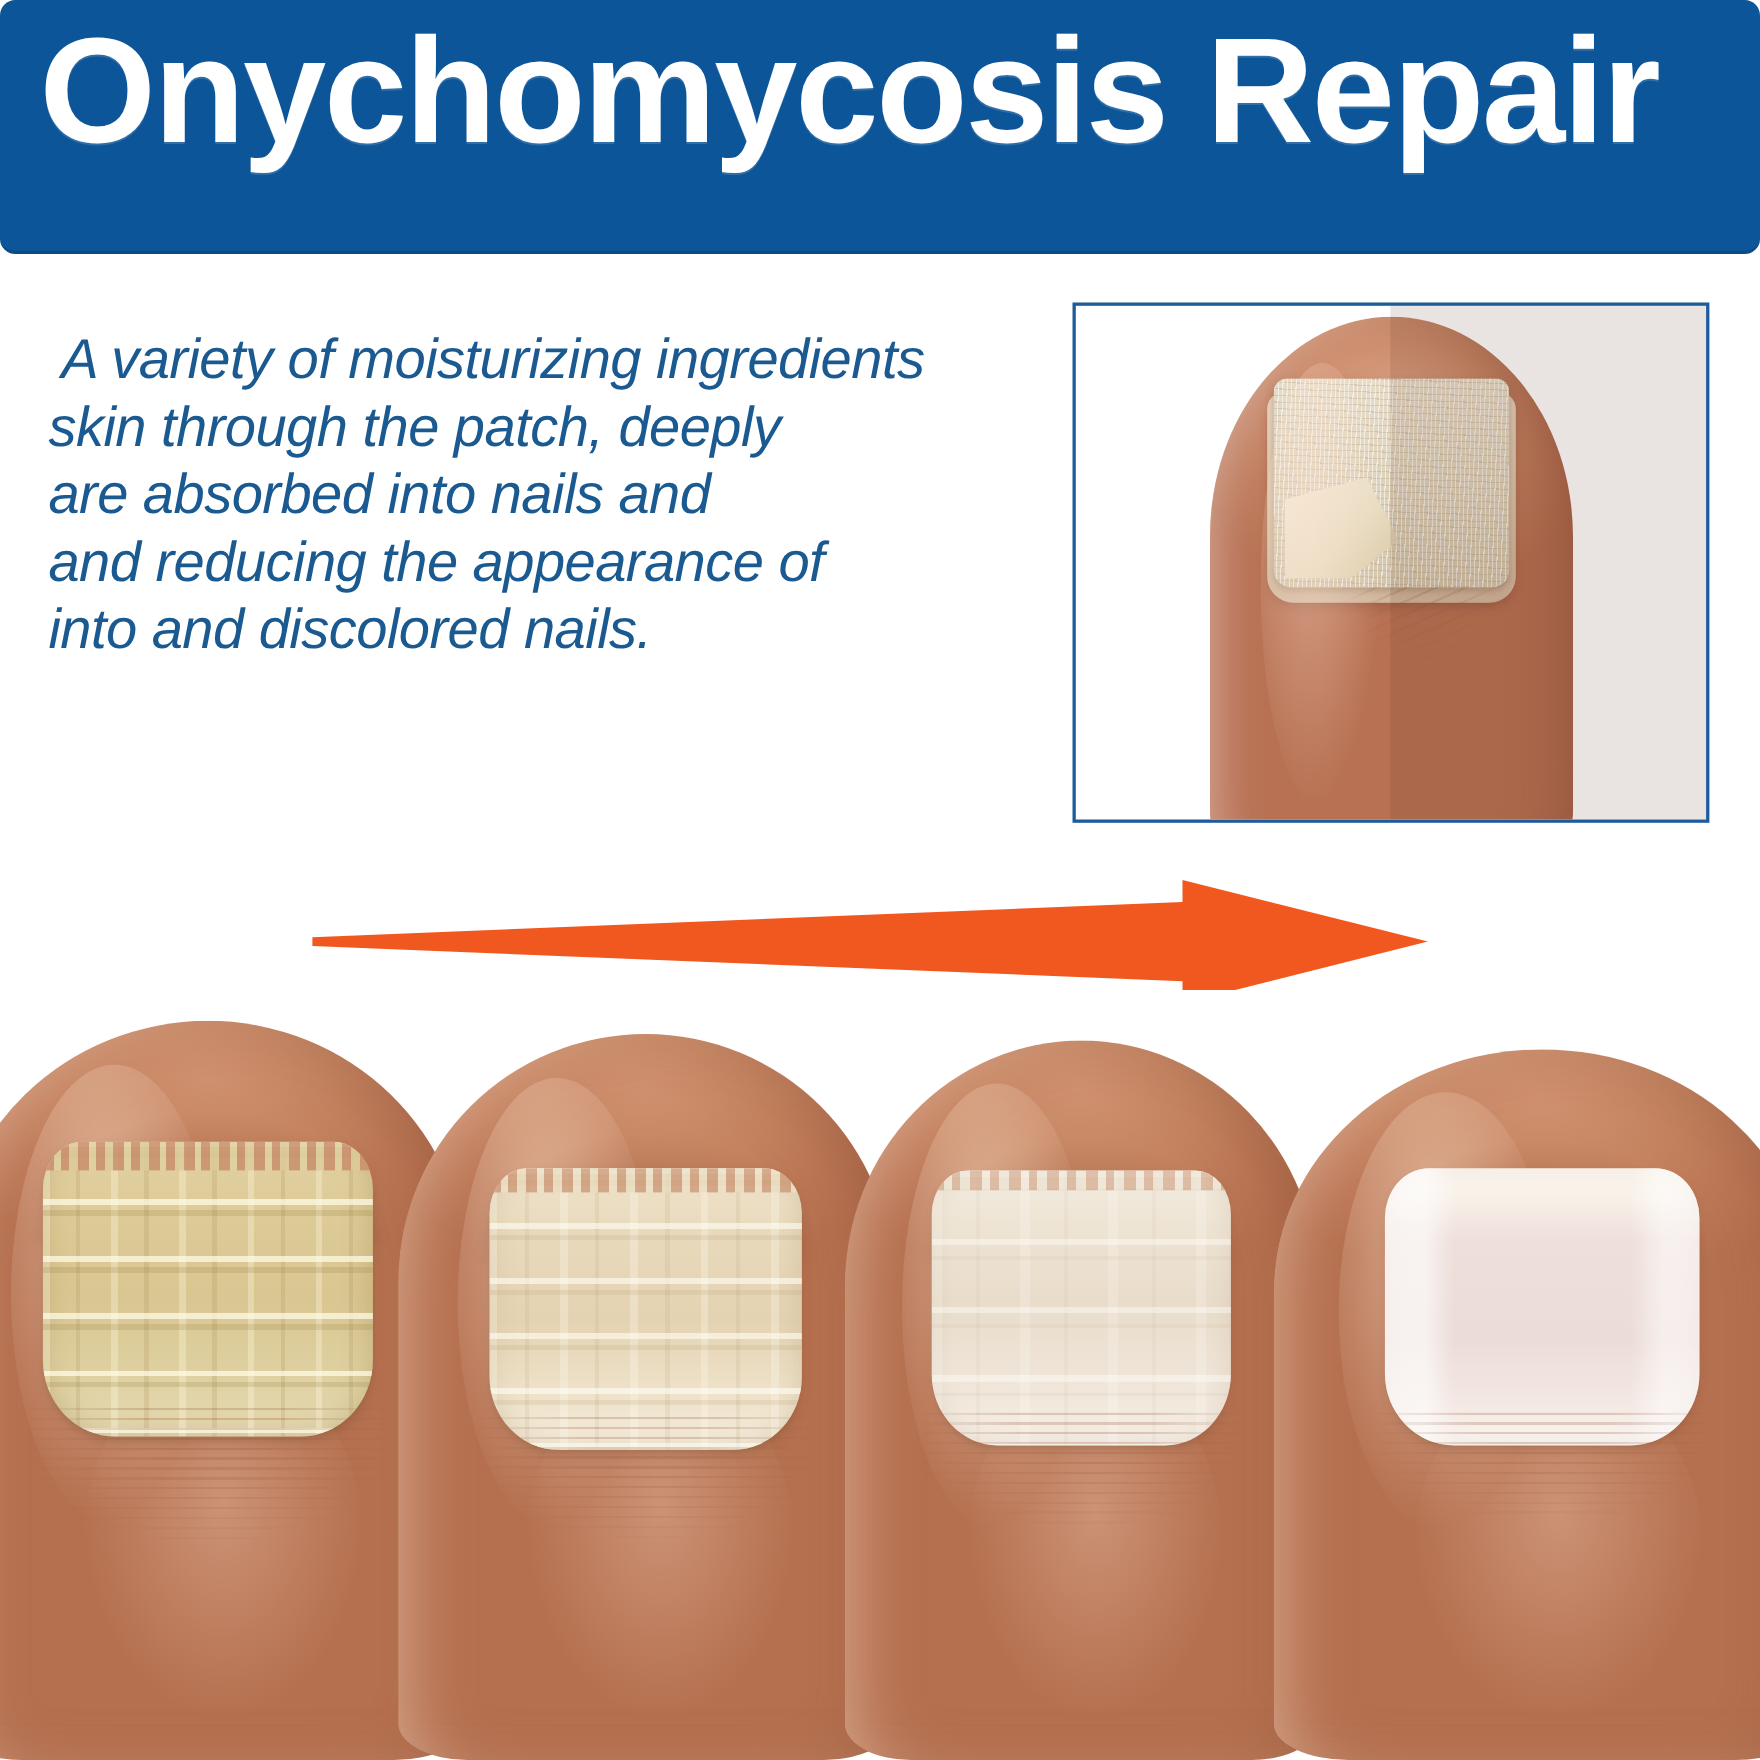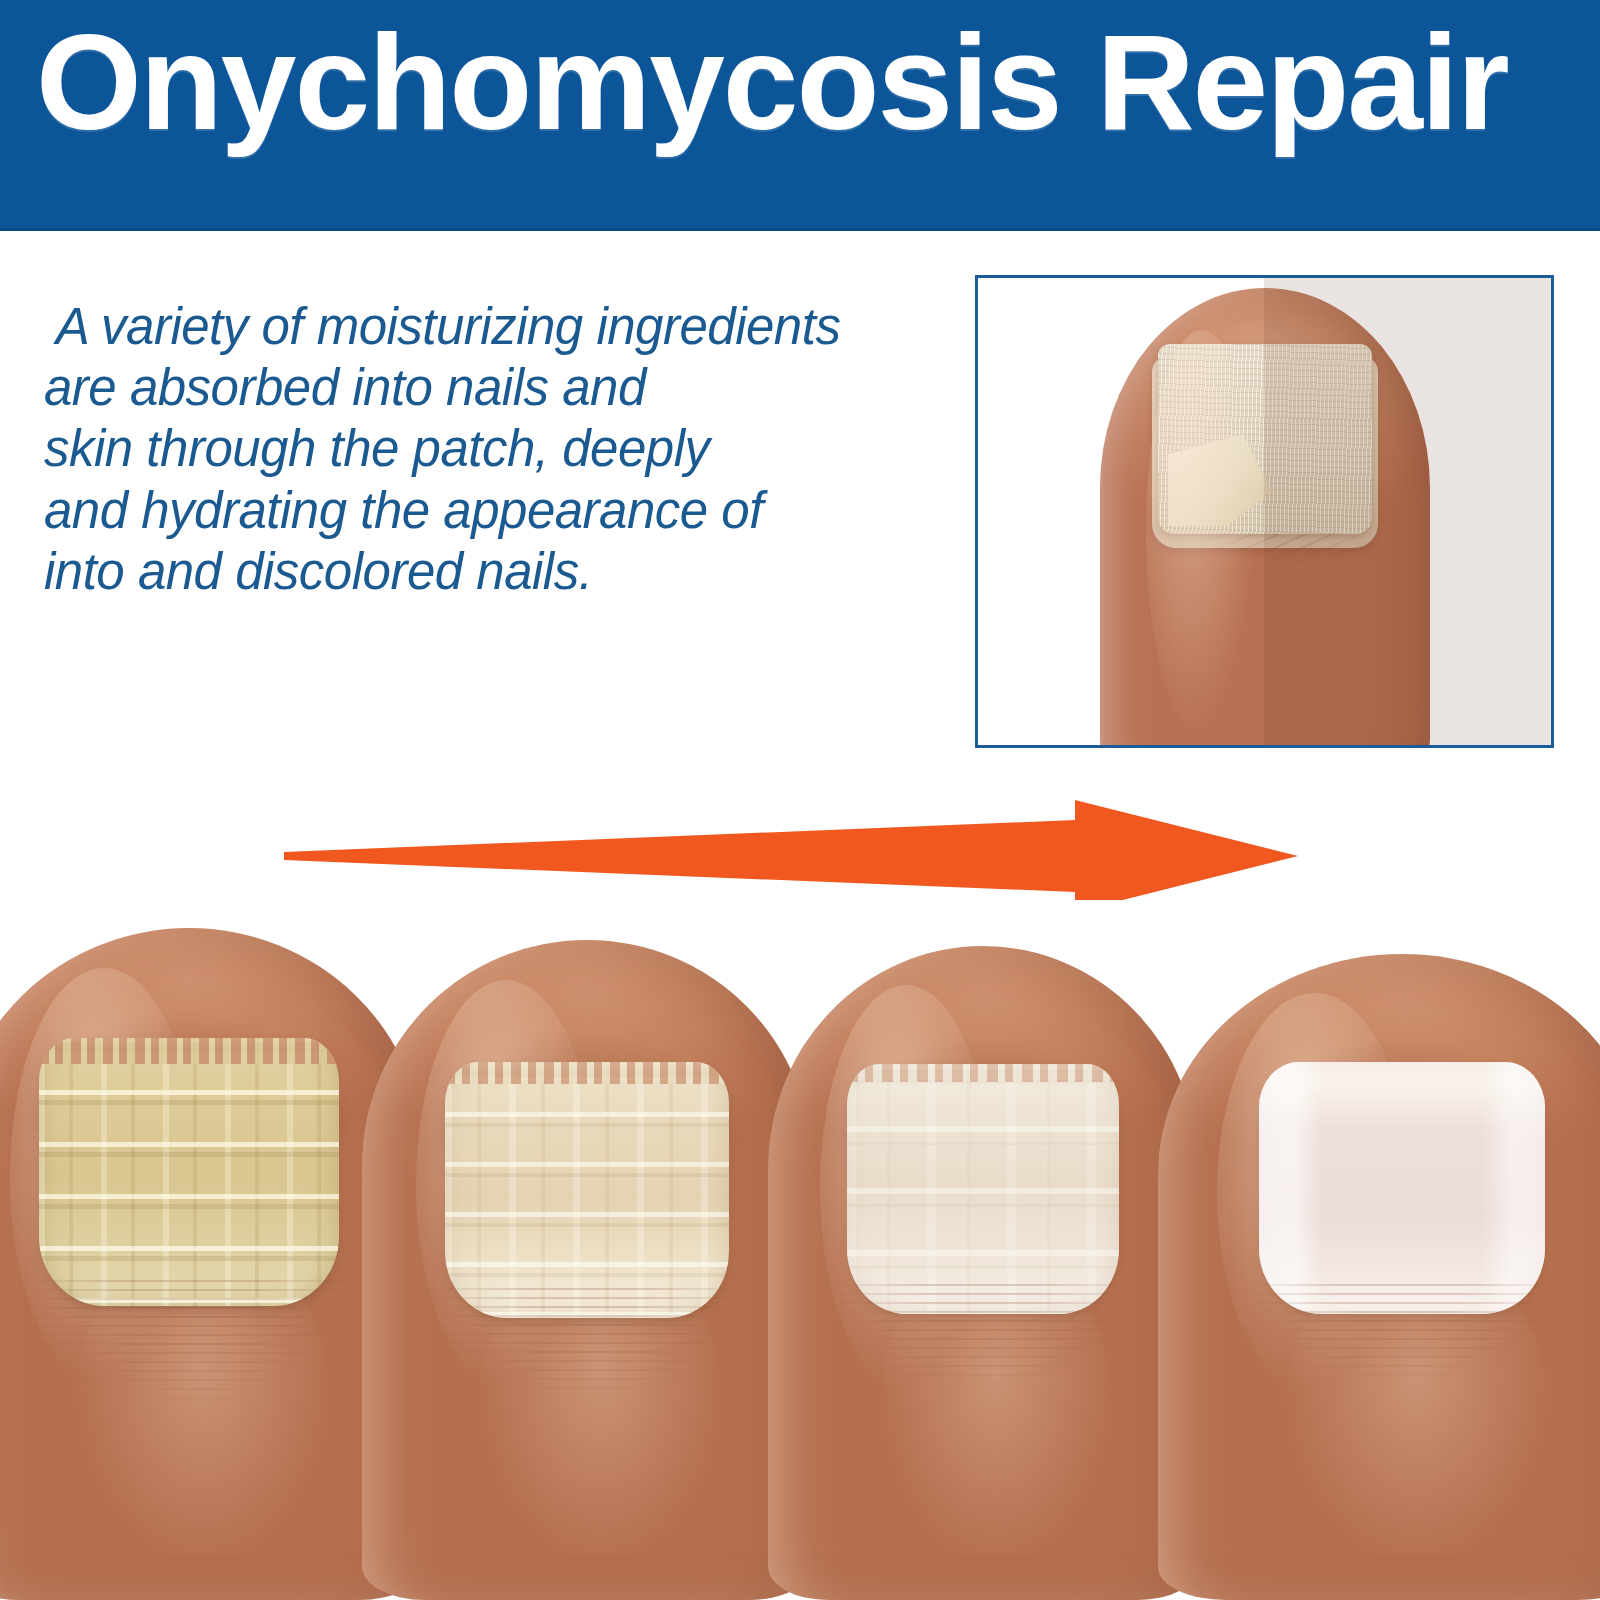--- a/index.html
+++ b/index.html
@@ -158,29 +158,29 @@
   
   .gap{
     position:absolute;top:0;background:#ffffff;
   }
 </style>
 </head>
 <body>
 
 <div id="stage">
 
-  <div class="banner" style="background: rgb(12, 85, 153);">
+  <div class="banner" style="background: rgb(12, 85, 153); border-radius: 14px;">
     <div class="banner-title" style="color: rgb(255, 255, 255);">Onychomycosis Repair</div>
   </div>
 
   <div class="copy" style="color: rgb(26, 90, 144);">
     <span class="ln"> A variety of moisturizing ingredients</span>
+    <span class="ln">skin through the patch, deeply</span>
     <span class="ln">are absorbed into nails and</span>
-    <span class="ln">skin through the patch, deeply</span>
-    <span class="ln">and hydrating the appearance of</span>
+    <span class="ln">and reducing the appearance of</span>
     <span class="ln">into and discolored nails.</span>
   </div>
 
   <div class="inset" style="border-color: rgb(29, 92, 155);">
     <div class="inset-canvas">
       <div class="ins-toe">
         <div class="ins-nailwell"></div>
         <div class="ins-wrinkles"></div>
         <div class="ins-patch">
           <div class="ins-patch-peel"></div>

